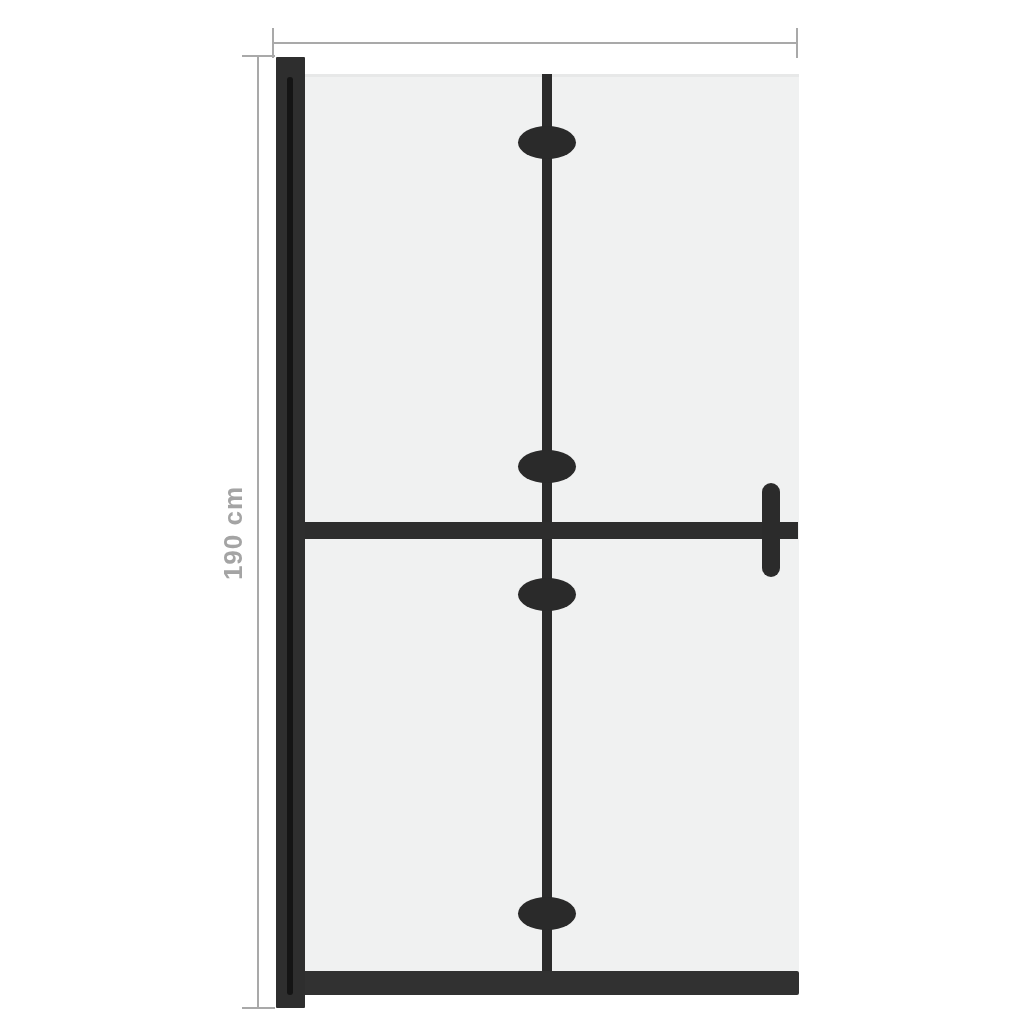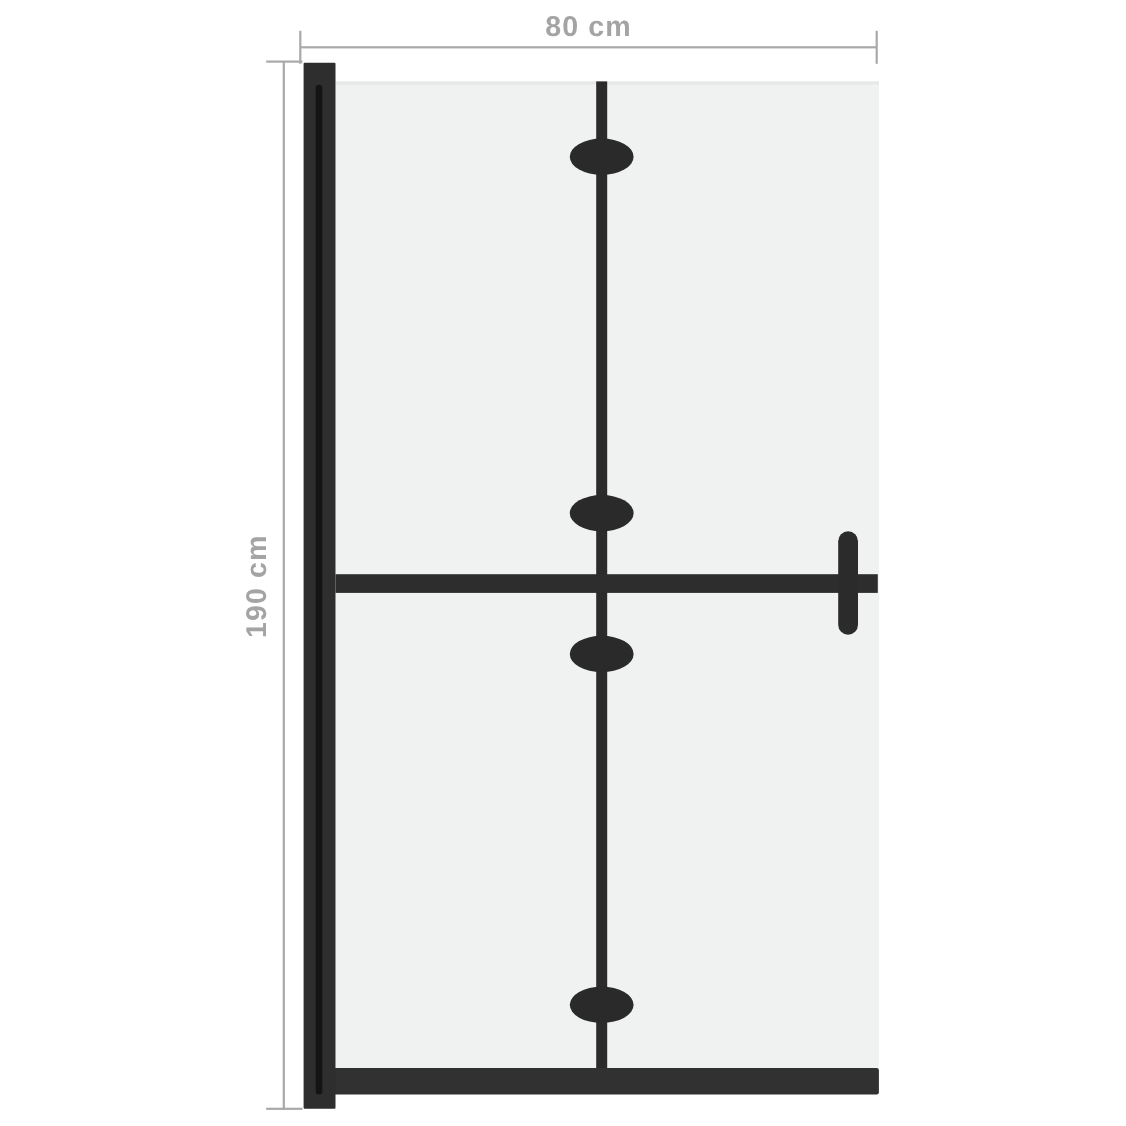--- a/index.html
+++ b/index.html
@@ -94,21 +94,20 @@
     background: #2b2b2b;
     border-radius: 9px;
     z-index: 3;
   }
 </style>
 </head>
 <body>
 
 <div class="canvas">
 
-  <div class="dim-label label-width">80 cm</div>
   <div class="dim dim-top-line"></div>
   <div class="dim dim-top-tick-l"></div>
   <div class="dim dim-top-tick-r"></div>
 
   <div class="dim-label label-height">190 cm</div>
   <div class="dim dim-left-line"></div>
   <div class="dim dim-left-tick-t"></div>
   <div class="dim dim-left-tick-b"></div>
 
   <div class="glass"></div>

